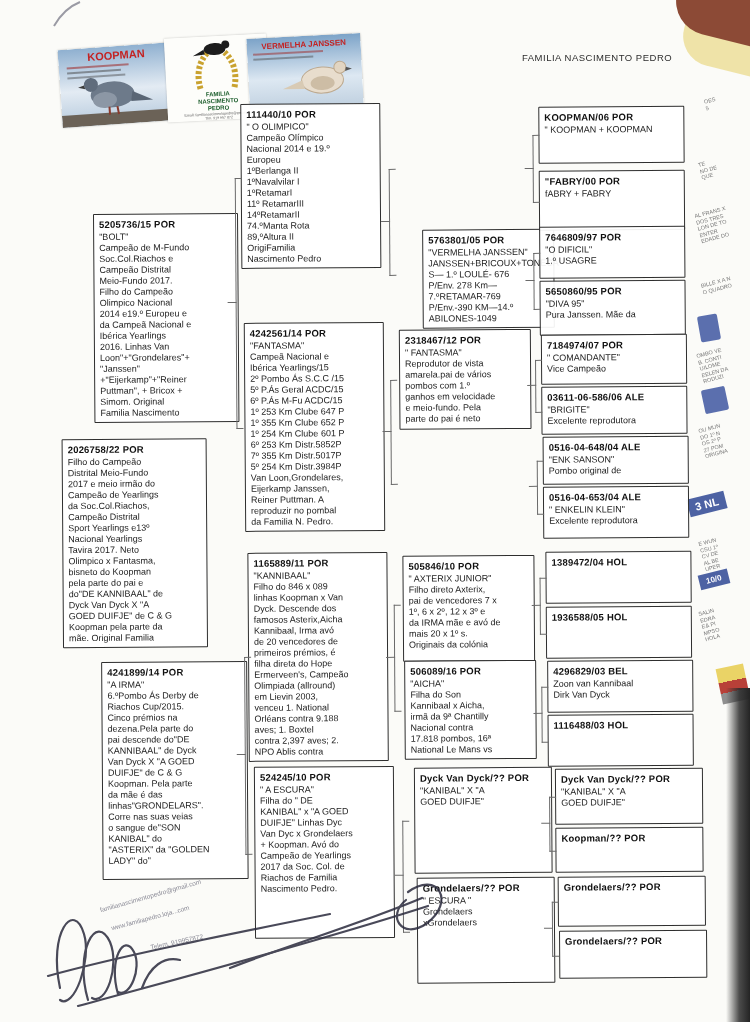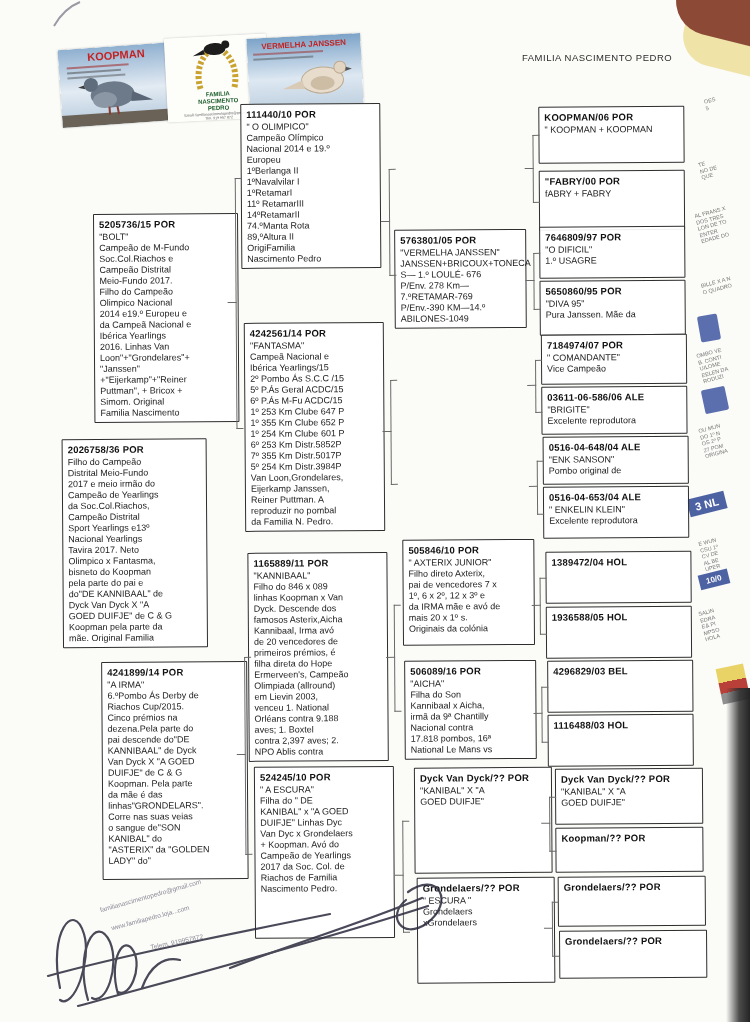--- a/index.html
+++ b/index.html
@@ -156,21 +156,21 @@
 Ibérica Yearlings
 2016. Linhas Van
 Loon"+"Grondelares"+
 "Janssen"
 +"Eijerkamp"+"Reiner
 Puttman", + Bricox +
 Simom. Original
 Familia Nascimento</div>
   </div>
   <div class="pbox" style="left:62px;top:437px;width:145px;min-height:208px;">
-    <div class="ptitle">2026758/36 POR</div>
+    <div class="ptitle">2026758/22 POR</div>
     <div class="pbody">Filho do Campeão
 Distrital Meio-Fundo
 2017 e meio irmão do
 Campeão de Yearlings
 da Soc.Col.Riachos,
 Campeão Distrital
 Sport Yearlings e13º
 Nacional Yearlings
 Tavira 2017. Neto
 Olimpico x Fantasma,
@@ -266,31 +266,41 @@
 KANIBAL" x "A GOED
 DUIFJE" Linhas Dyc
 Van Dyc x Grondelaers
 + Koopman. Avó do
 Campeão de Yearlings
 2017 da Soc. Col. de
 Riachos de Familia
 Nascimento Pedro.</div>
   </div>
 
-  <div class="pbox" style="left:396px;top:230px;width:132px;min-height:90px;">
+  <div class="pbox" style="left:424px;top:230px;width:132px;min-height:90px;">
     <div class="ptitle">5763801/05 POR</div>
     <div class="pbody">"VERMELHA JANSSEN"
 JANSSEN+BRICOUX+TONECA
 S— 1.º LOULÉ- 676
 P/Env. 278 Km—
 7.ºRETAMAR-769
 P/Env.-390 KM—14.º
 ABILONES-1049</div>
   </div>
-  <div class="pbox" style="left:402px;top:540px;width:132px;min-height:106px;">
+  <div class="pbox" style="left:400px;top:330px;width:132px;min-height:100px;">
+    <div class="ptitle">2318467/12 POR</div>
+    <div class="pbody">" FANTASMA"
+Reprodutor de vista
+amarela.pai de vários
+pombos com 1.º
+ganhos em velocidade
+e meio-fundo. Pela
+parte do pai é neto</div>
+  </div>
+  <div class="pbox" style="left:402px;top:556px;width:132px;min-height:106px;">
     <div class="ptitle">505846/10 POR</div>
     <div class="pbody">" AXTERIX JUNIOR"
 Filho direto Axterix,
 pai de vencedores 7 x
 1º, 6 x 2º, 12 x 3º e
 da IRMA mãe e avó de
 mais 20 x 1º s.
 Originais da colónia</div>
   </div>
   <div class="pbox" style="left:403px;top:661px;width:132px;min-height:98px;">
@@ -354,20 +364,22 @@
 Excelente reprodutora</div>
   </div>
   <div class="pbox" style="left:545px;top:553px;width:146px;min-height:52px;">
     <div class="ptitle">1389472/04 HOL</div>
   </div>
   <div class="pbox" style="left:545px;top:608px;width:146px;min-height:52px;">
     <div class="ptitle">1936588/05 HOL</div>
   </div>
   <div class="pbox" style="left:546px;top:662px;width:146px;min-height:52px;">
     <div class="ptitle">4296829/03 BEL</div>
+    <div class="pbody">Zoon van Kannibaal
+Dirk Van Dyck</div>
   </div>
   <div class="pbox" style="left:546px;top:716px;width:146px;min-height:52px;">
     <div class="ptitle">1116488/03 HOL</div>
   </div>
   <div class="pbox" style="left:553px;top:770px;width:148px;min-height:56px;">
     <div class="ptitle">Dyck Van Dyck/?? POR</div>
     <div class="pbody">"KANIBAL" X "A
 GOED DUIFJE"</div>
   </div>
   <div class="pbox" style="left:553px;top:829px;width:148px;min-height:45px;">

